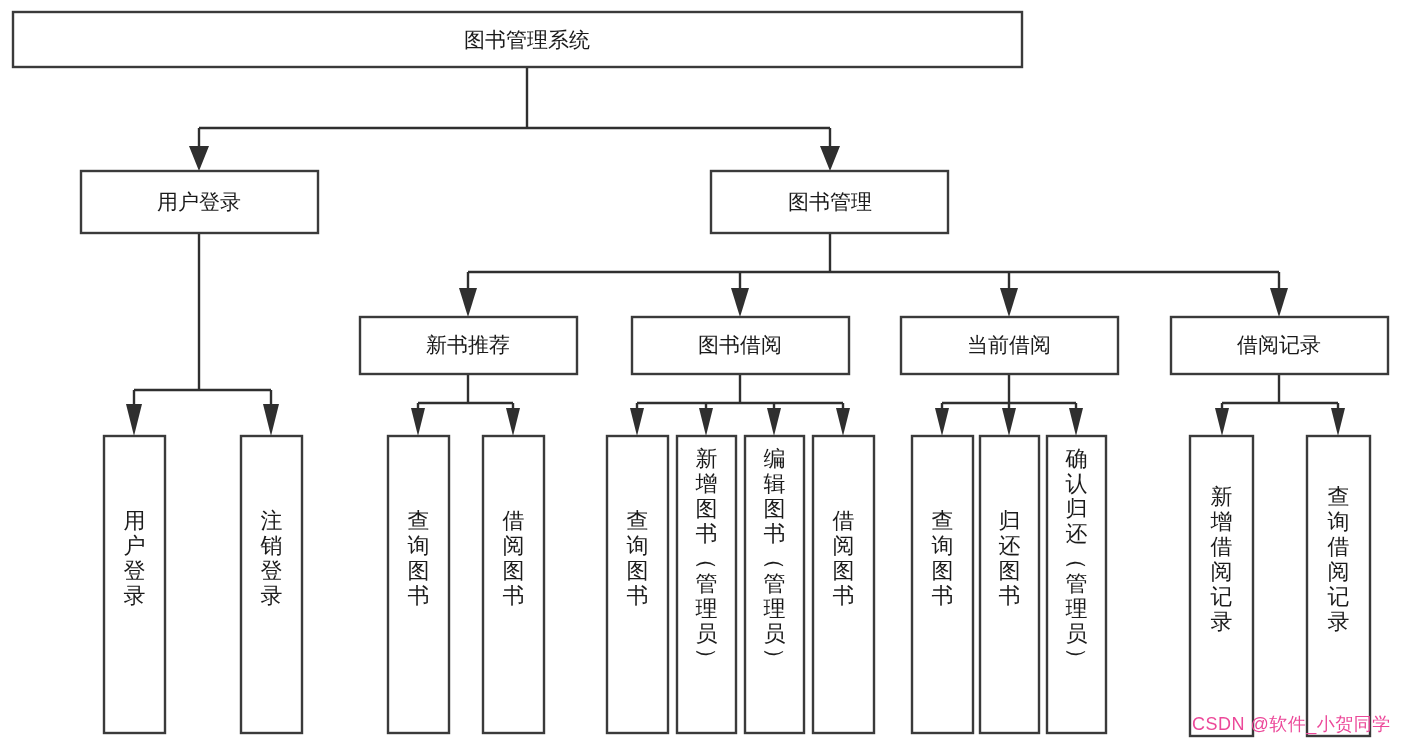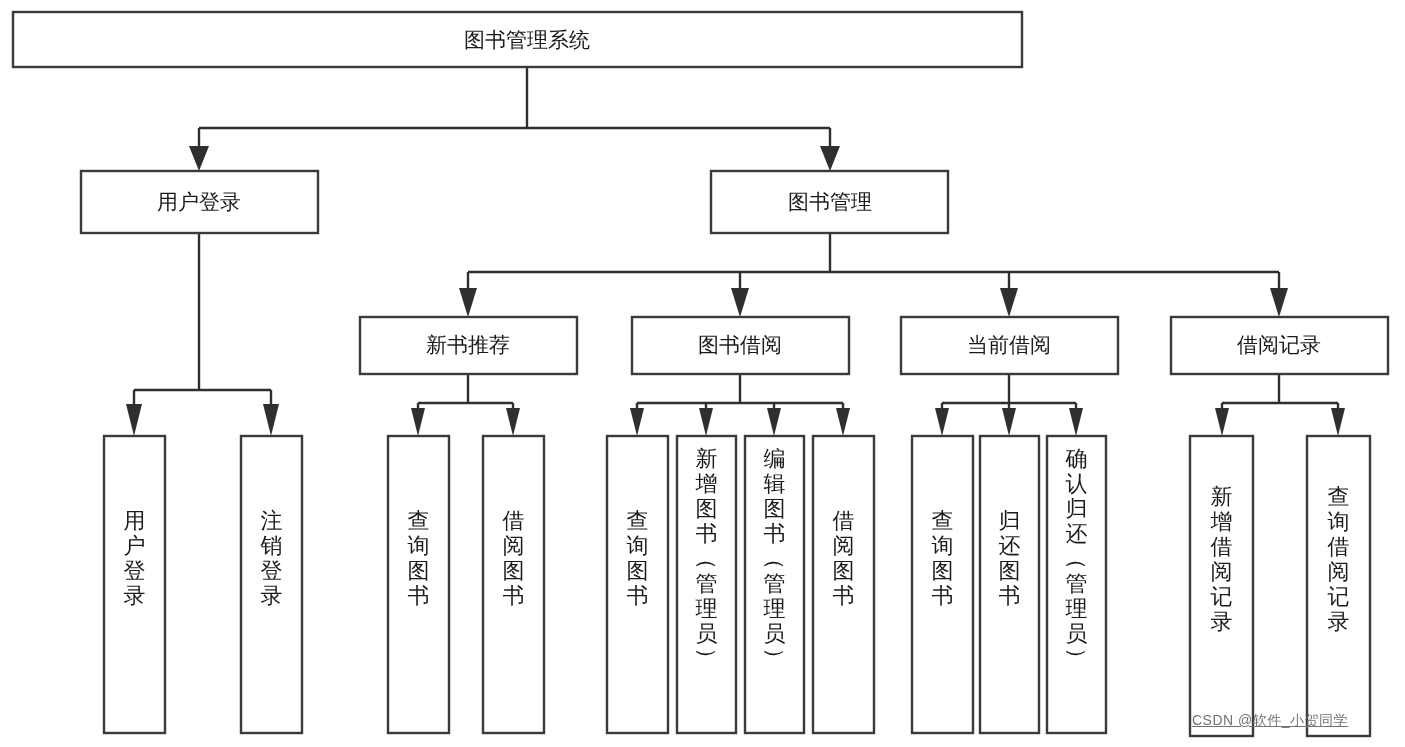--- a/index.html
+++ b/index.html
@@ -62,25 +62,24 @@
     color: #1b1b1b;
     text-align: center;
   }
   .vert-char.rot {
     transform: rotate(90deg);
     display: block;
   }
   .watermark {
     position: absolute;
     font-family: "Liberation Sans", "DejaVu Sans", sans-serif;
-    font-size: 14px;
-    color: #737373;
+    font-size: 18px;
+    color: #ec4899;
     white-space: nowrap;
     letter-spacing: 0.5px;
-    text-decoration: underline;
   }
 </style>
 </head>
 <body>
 
 <div id="diagram-root">
 
   <svg class="tree-canvas" viewBox="0 0 1405 747">
 
     <g>

